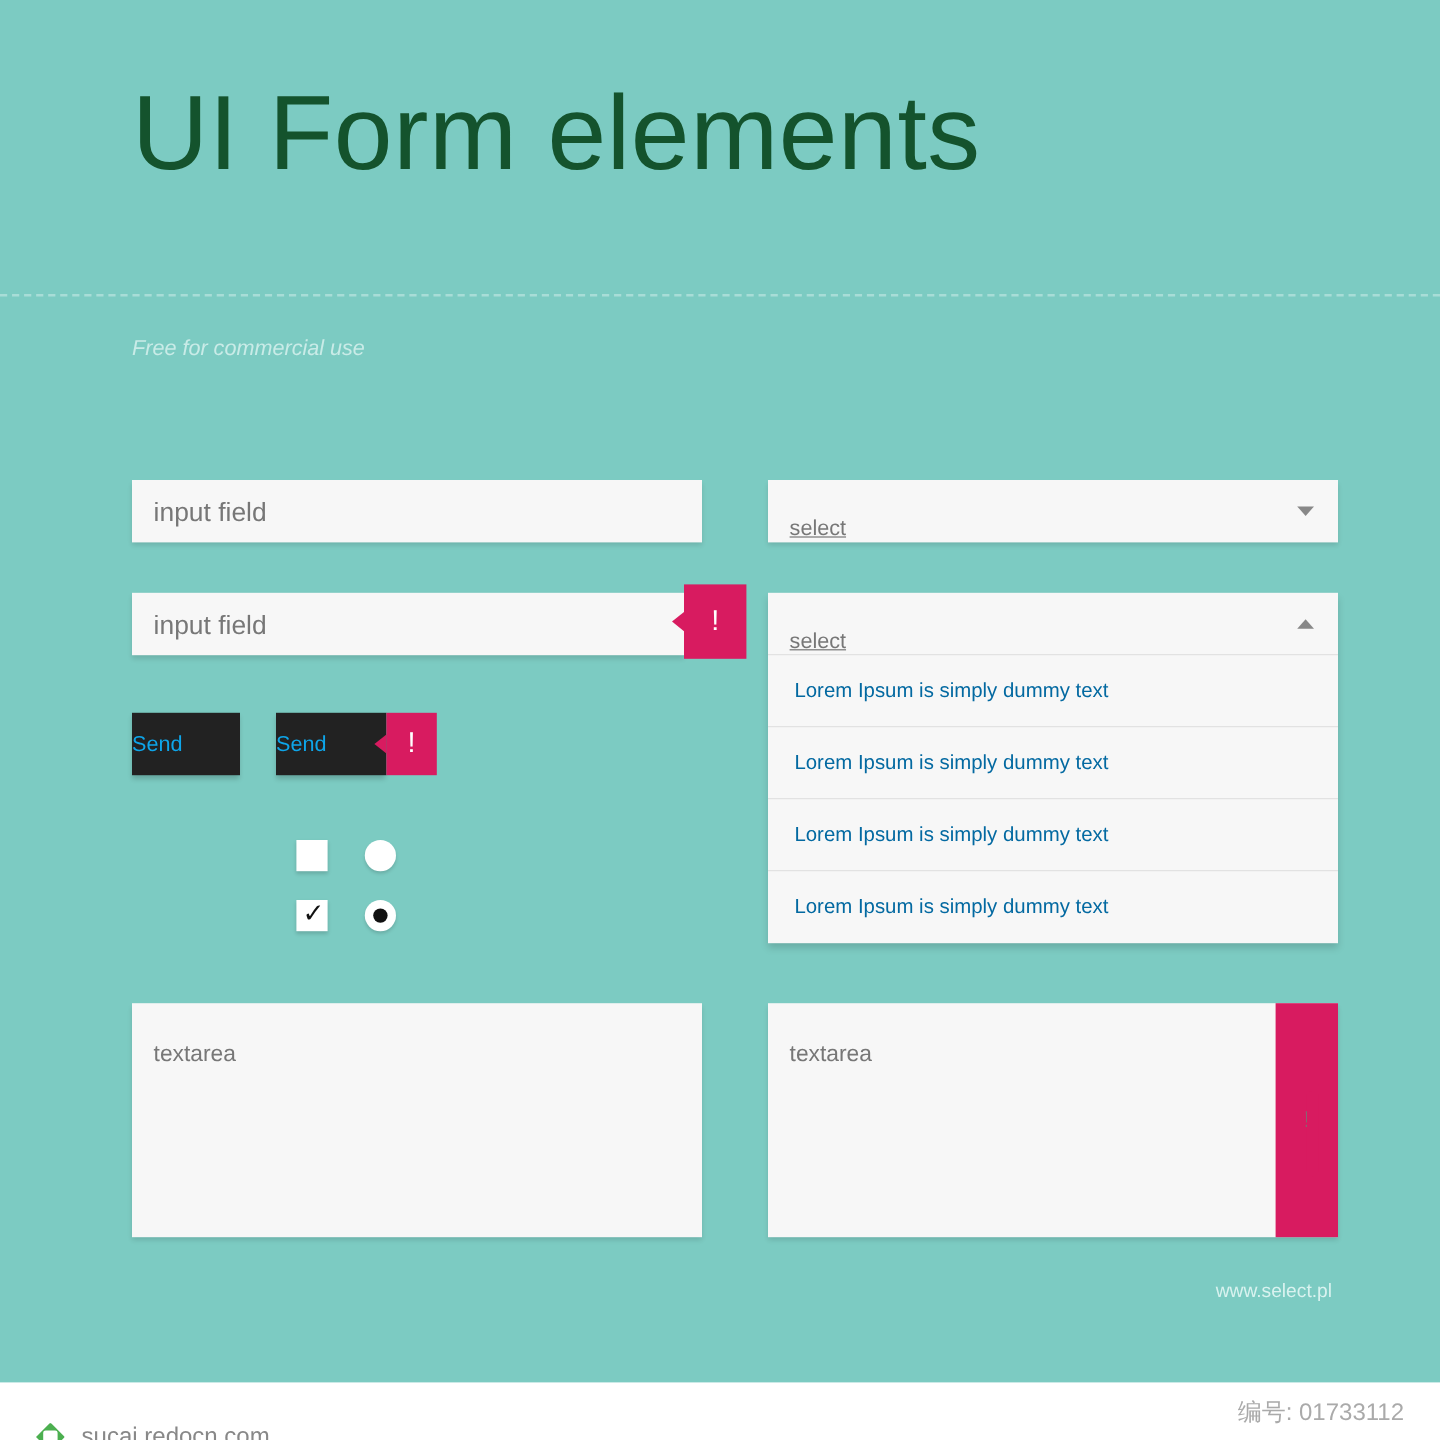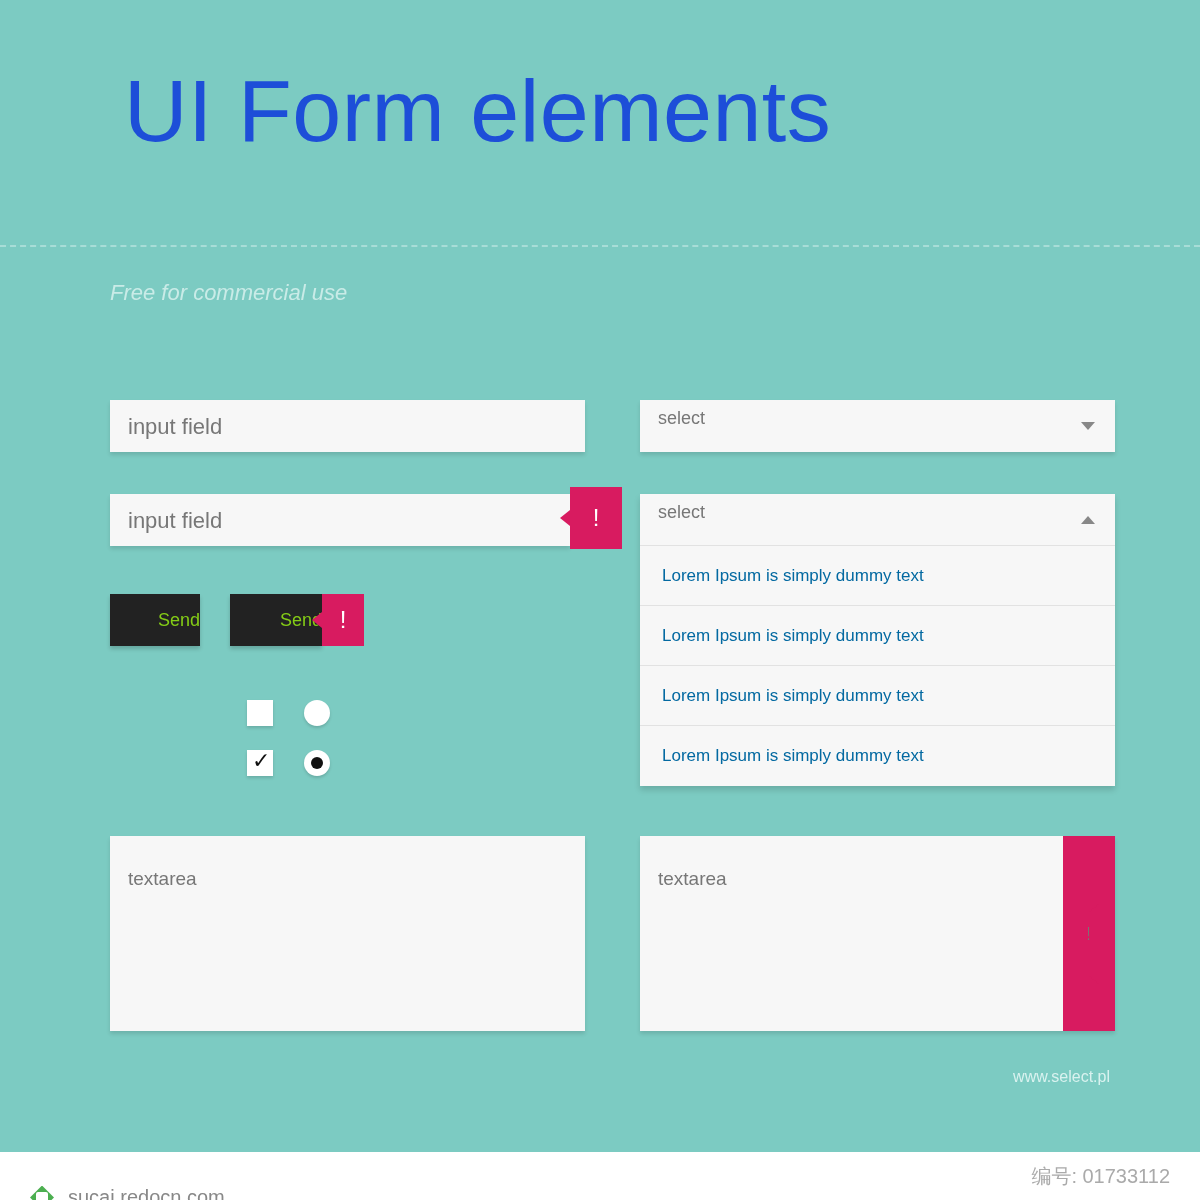--- a/index.html
+++ b/index.html
@@ -6,36 +6,36 @@
   html, body { width: 1200px; height: 1200px; }
   body {
     background: #7ccbc2;
     font-family: "Segoe UI", "Helvetica Neue", Arial, sans-serif;
     color: #666;
     position: relative;
     overflow: hidden;
   }
   .page-title {
     position: absolute;
-    left: 124px; top: 60px;
+    left: 110px; top: 60px;
     font-size: 88px;
     font-weight: 100;
-    color: #1d4ed8;
+    color: #14532d;
     letter-spacing: 0.5px;
   }
   .divider {
     position: absolute;
     left: 0; right: 0; top: 245px;
     border-top: 2px dashed #a8ddd7;
     height: 0;
   }
   .subtitle {
     position: absolute;
     left: 110px; top: 280px;
-    font-size: 22px;
+    font-size: 18px;
     font-style: italic;
     font-weight: 300;
     color: #c9ebe7;
   }
 
   
   .ctrl {
     position: absolute;
     background: #f7f7f7;
     box-shadow: 0 3px 4px rgba(0,0,0,0.12);
@@ -65,27 +65,26 @@
   
   .input1 { left: 110px; top: 400px; width: 475px; height: 52px; }
   .input1 span, .input2 span { display:block; padding: 14px 18px; font-size: 22px; color:#777; }
 
   .input2 { left: 110px; top: 494px; width: 460px; height: 52px; }
   .flag-input { left: 570px; top: 487px; width: 52px; height: 62px; }
 
   .btn {
     position: absolute;
     background: #222;
-    color: #84cc16;
+    color: #0ea5e9;
     font-size: 18px;
     display: flex;
     align-items: center;
-    justify-content: flex-end;
+    justify-content: flex-start;
     box-shadow: 0 3px 4px rgba(0,0,0,0.18);
-    padding-left: 20px;
   }
   .btn1 { left: 110px; top: 594px; width: 90px; height: 52px; }
   .btn2 { left: 230px; top: 594px; width: 92px; height: 52px; }
   .flag-btn { left: 322px; top: 594px; width: 42px; height: 52px; }
 
   .sqr, .cir {
     position: absolute;
     width: 26px; height: 26px;
     background: #fff;
     box-shadow: 0 2px 3px rgba(0,0,0,0.15);
@@ -106,21 +105,21 @@
     width: 12px; height: 12px;
     border-radius: 50%;
     background: #111;
   }
 
   .textarea1 { left: 110px; top: 836px; width: 475px; height: 195px; }
   .textarea1 span, .textarea2 span { display:block; padding: 32px 18px; font-size: 19px; color:#777; }
 
   
   .select1 { left: 640px; top: 400px; width: 475px; height: 52px; }
-  .sel-label { display:block; padding: 8px 18px; font-size: 18px; color:#777; }
+  .sel-label { display:block; padding: 30px 18px; font-size: 18px; color:#777;text-decoration:underline; }
   .caret {
     position: absolute;
     right: 20px; top: 22px;
     width: 0; height: 0;
     border-left: 7px solid transparent;
     border-right: 7px solid transparent;
   }
   .caret-down { border-top: 8px solid #888; }
   .caret-up   { border-bottom: 8px solid #888; }
 

